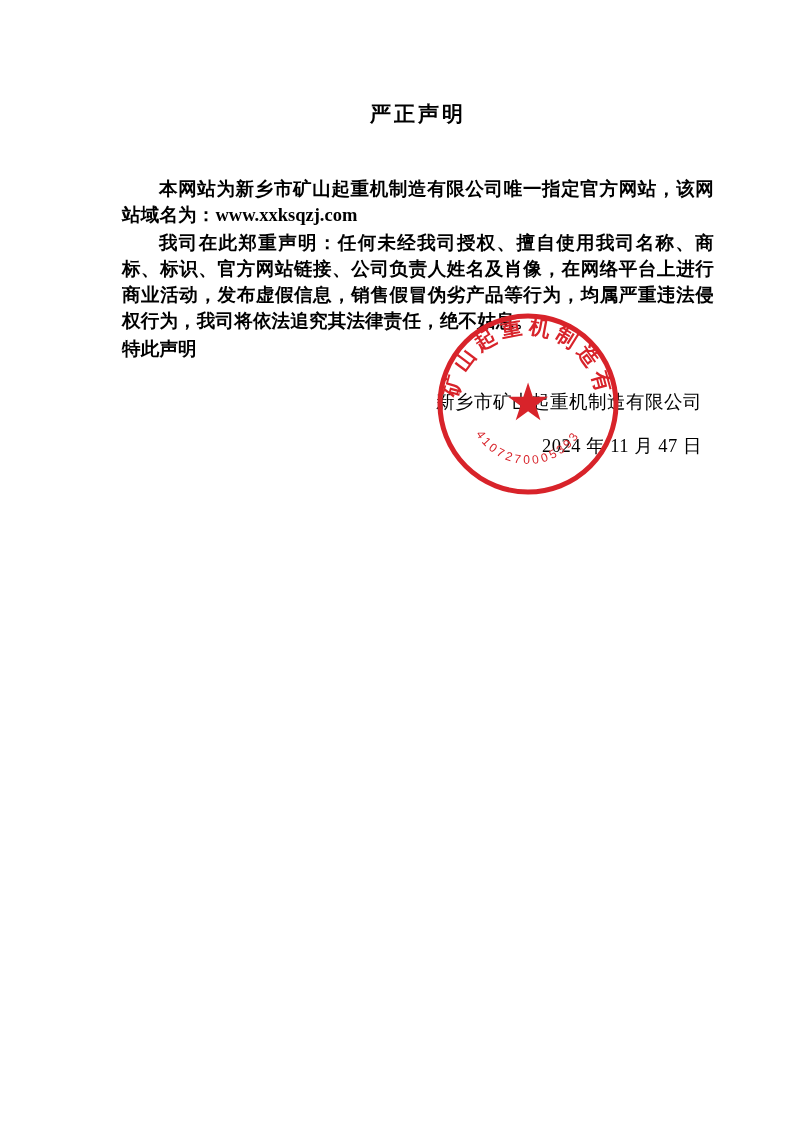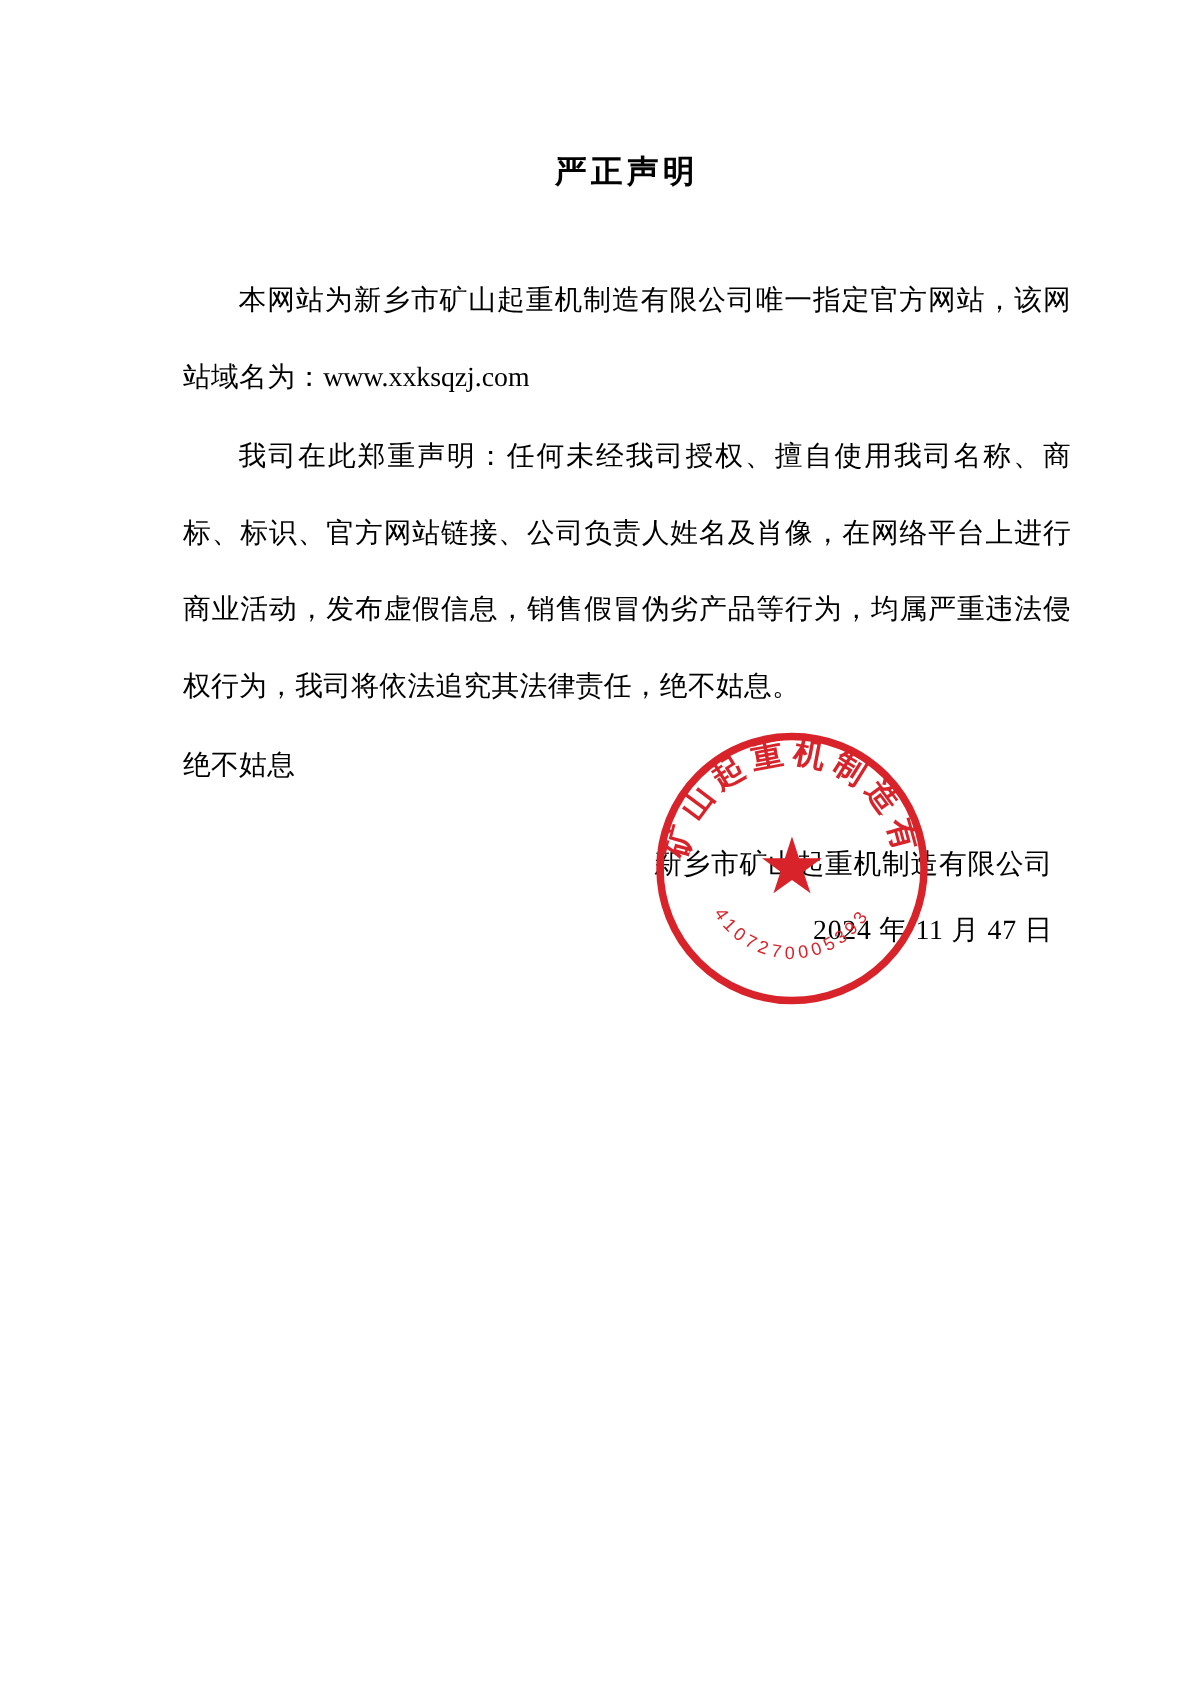--- a/index.html
+++ b/index.html
@@ -28,25 +28,26 @@
     margin-top: 100px;
     font-family: "Liberation Sans", "DejaVu Sans", sans-serif;
   }
   .body-block {
     margin: 0 auto;
     width: 592px;
     padding-top: 48px;
   }
   .para {
     font-size: 18.5px;
-    line-height: 51px;
+    line-height: 26px;
     text-align: justify;
     text-justify: inter-ideograph;
     margin: 0 0 2px 0;
     letter-spacing: 0.2px;
+    font-weight: bold;
   }
   .indent {
     text-indent: 37px;
   }
   .url {
     font-family: "Liberation Serif", "DejaVu Serif", serif;
     letter-spacing: 0px;
   }
   .sign-block {
     position: relative;
@@ -79,21 +80,21 @@
 <div class="page">
 
   <div class="doc-title">严正声明</div>
 
   <div class="body-block">
 
     <p class="para indent"><span>本网站为新乡市矿山起重机制造有限公司唯一指定官方网站，该网站域名为：</span><span class="url">www.xxksqzj.com</span></p>
 
     <p class="para indent">我司在此郑重声明：任何未经我司授权、擅自使用我司名称、商标、标识、官方网站链接、公司负责人姓名及肖像，在网络平台上进行商业活动，发布虚假信息，销售假冒伪劣产品等行为，均属严重违法侵权行为，我司将依法追究其法律责任，绝不姑息。</p>
 
-    <p class="para">绝不姑息</p>
+    <p class="para">特此声明</p>
 
   </div>
 
   <div class="sign-block">
 
     <div class="stamp">
       <svg width="192" height="192" viewBox="0 0 192 192" xmlns="http://www.w3.org/2000/svg">
         <defs>
           <path id="arcTop" d="M 26 96 A 70 70 0 0 1 166 96" fill="none"></path>
           <path id="arcBottom" d="M 36 96 A 60 60 0 0 0 156 96" fill="none"></path>

